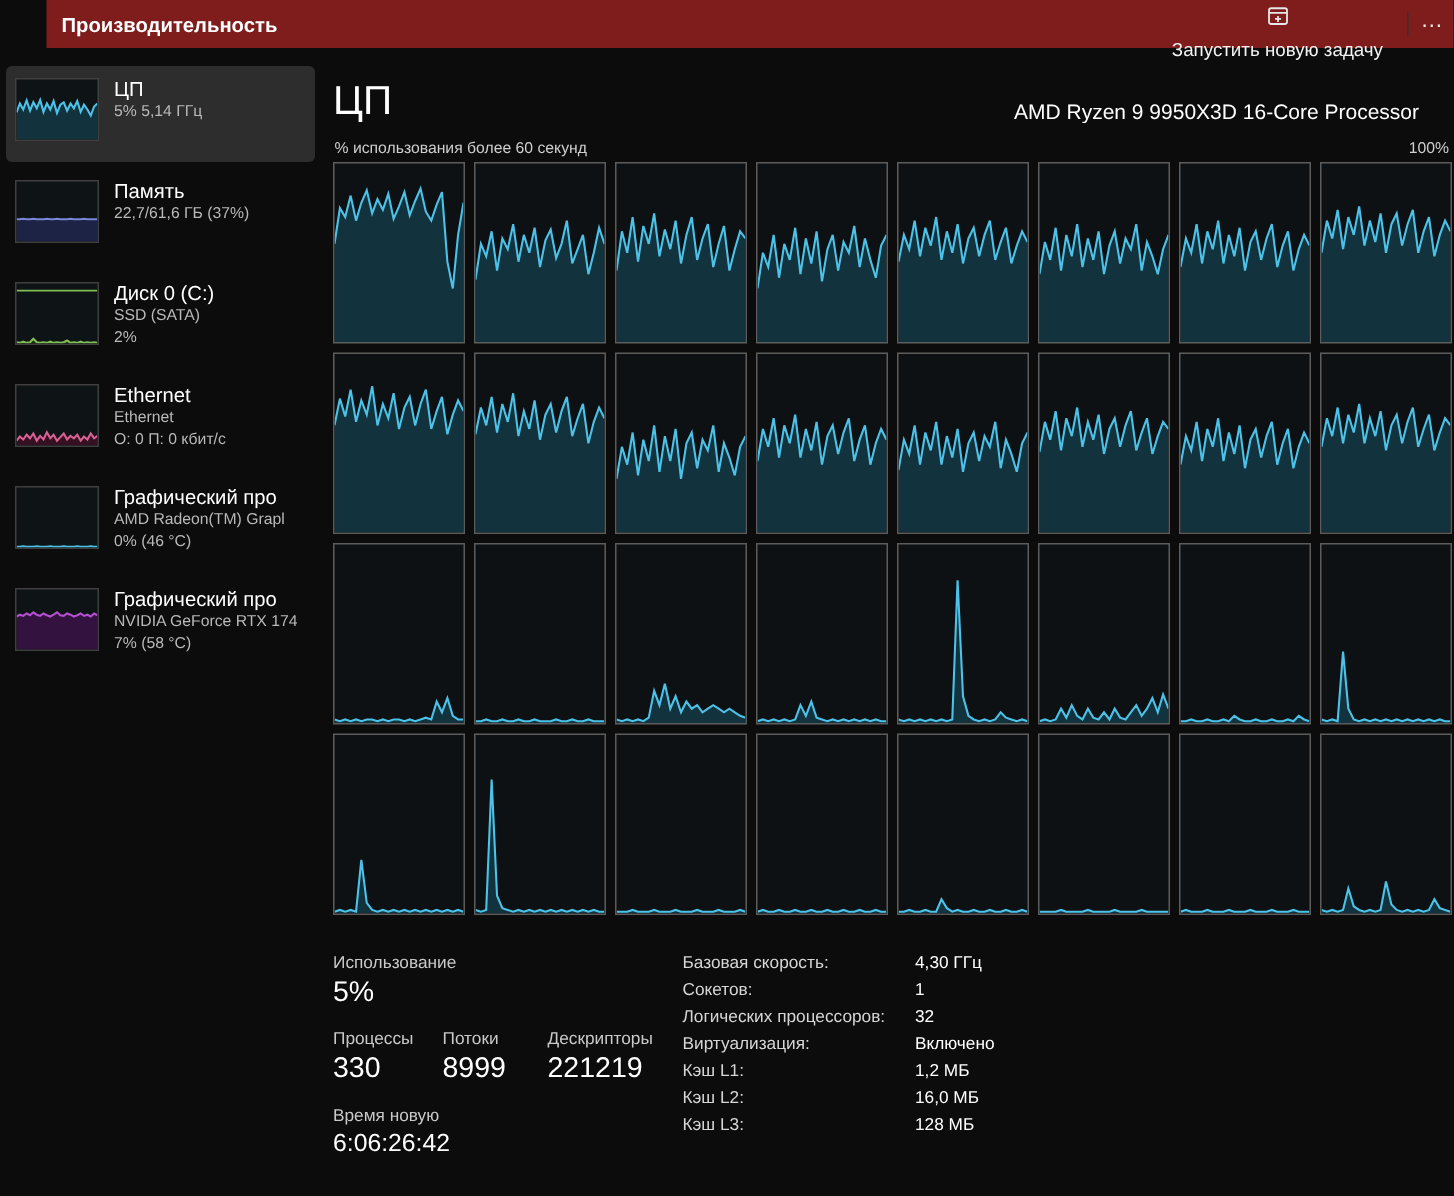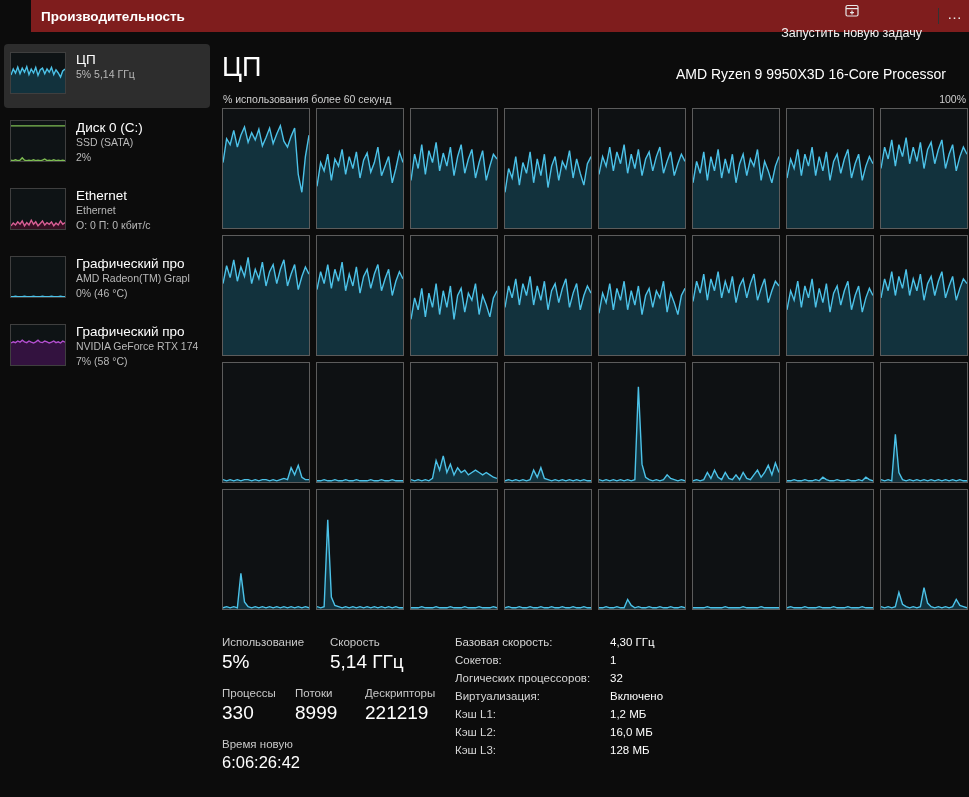--- a/index.html
+++ b/index.html
@@ -81,20 +81,32 @@
         </svg>
       </div>
       <div class="sb-text">
         <div class="sb-title">ЦП</div>
         <div class="sb-sub">5%  5,14 ГГц</div>
       </div>
     </div>
     <div class="sb-item">
       <div class="thumb">
         <svg viewBox="0 0 100 100" preserveAspectRatio="none" style="display:block;width:100%;height:100%">
+          <polygon points="0,100 0.0,63.0 4.2,63.0 8.3,62.0 12.5,63.0 16.7,63.0 20.8,62.0 25.0,63.0 29.2,63.0 33.3,63.0 37.5,62.0 41.7,63.0 45.8,63.0 50.0,62.0 54.2,63.0 58.3,63.0 62.5,63.0 66.7,62.0 70.8,63.0 75.0,63.0 79.2,63.0 83.3,62.0 87.5,63.0 91.7,63.0 95.8,63.0 100.0,63.0 100,100" fill="#1c2344"></polygon>
+          <polyline points="0.0,63.0 4.2,63.0 8.3,62.0 12.5,63.0 16.7,63.0 20.8,62.0 25.0,63.0 29.2,63.0 33.3,63.0 37.5,62.0 41.7,63.0 45.8,63.0 50.0,62.0 54.2,63.0 58.3,63.0 62.5,63.0 66.7,62.0 70.8,63.0 75.0,63.0 79.2,63.0 83.3,62.0 87.5,63.0 91.7,63.0 95.8,63.0 100.0,63.0" fill="none" stroke="#7a86d8" stroke-width="1.4" vector-effect="non-scaling-stroke"></polyline>
+        </svg>
+      </div>
+      <div class="sb-text">
+        <div class="sb-title">Память</div>
+        <div class="sb-sub">22,7/61,6 ГБ (37%)</div>
+      </div>
+    </div>
+    <div class="sb-item">
+      <div class="thumb">
+        <svg viewBox="0 0 100 100" preserveAspectRatio="none" style="display:block;width:100%;height:100%">
           <polygon points="0,100 0.0,98.0 4.2,99.0 8.3,97.0 12.5,99.0 16.7,98.0 20.8,92.0 25.0,98.0 29.2,99.0 33.3,98.0 37.5,99.0 41.7,97.0 45.8,99.0 50.0,98.0 54.2,99.0 58.3,98.0 62.5,95.0 66.7,99.0 70.8,98.0 75.0,99.0 79.2,97.0 83.3,99.0 87.5,98.0 91.7,99.0 95.8,98.0 100.0,99.0 100,100" fill="#1b2912"></polygon>
           <polyline points="0.0,98.0 4.2,99.0 8.3,97.0 12.5,99.0 16.7,98.0 20.8,92.0 25.0,98.0 29.2,99.0 33.3,98.0 37.5,99.0 41.7,97.0 45.8,99.0 50.0,98.0 54.2,99.0 58.3,98.0 62.5,95.0 66.7,99.0 70.8,98.0 75.0,99.0 79.2,97.0 83.3,99.0 87.5,98.0 91.7,99.0 95.8,98.0 100.0,99.0" fill="none" stroke="#7fbe53" stroke-width="1.4" vector-effect="non-scaling-stroke"></polyline>
           <polyline points="0,12 100,12" fill="none" stroke="#7fbe53" stroke-width="1.2" vector-effect="non-scaling-stroke"></polyline>
         </svg>
       </div>
       <div class="sb-text">
         <div class="sb-title">Диск 0 (C:)</div>
         <div class="sb-sub">SSD (SATA)</div>
         <div class="sb-sub">2%</div>
       </div>
@@ -339,24 +351,20 @@
       </svg>
     </div>
   </div>
 
 <div class="stats">
   <div class="stats-row row-primary">
       <div class="stat-col" style="width: 108px;">
         <div class="s-label">Использование</div>
         <div class="s-value">5%</div>
       </div>
-      <div class="stat-col">
-        <div class="s-label">Скорость</div>
-        <div class="s-value">5,14 ГГц</div>
-      </div>
     </div>
   <div class="stats-row row-secondary">
       <div class="stat-col" style="width: 73px;">
         <div class="s-label">Процессы</div>
         <div class="s-value">330</div>
       </div>
       <div class="stat-col" style="width: 70px;">
         <div class="s-label">Потоки</div>
         <div class="s-value">8999</div>
       </div>

